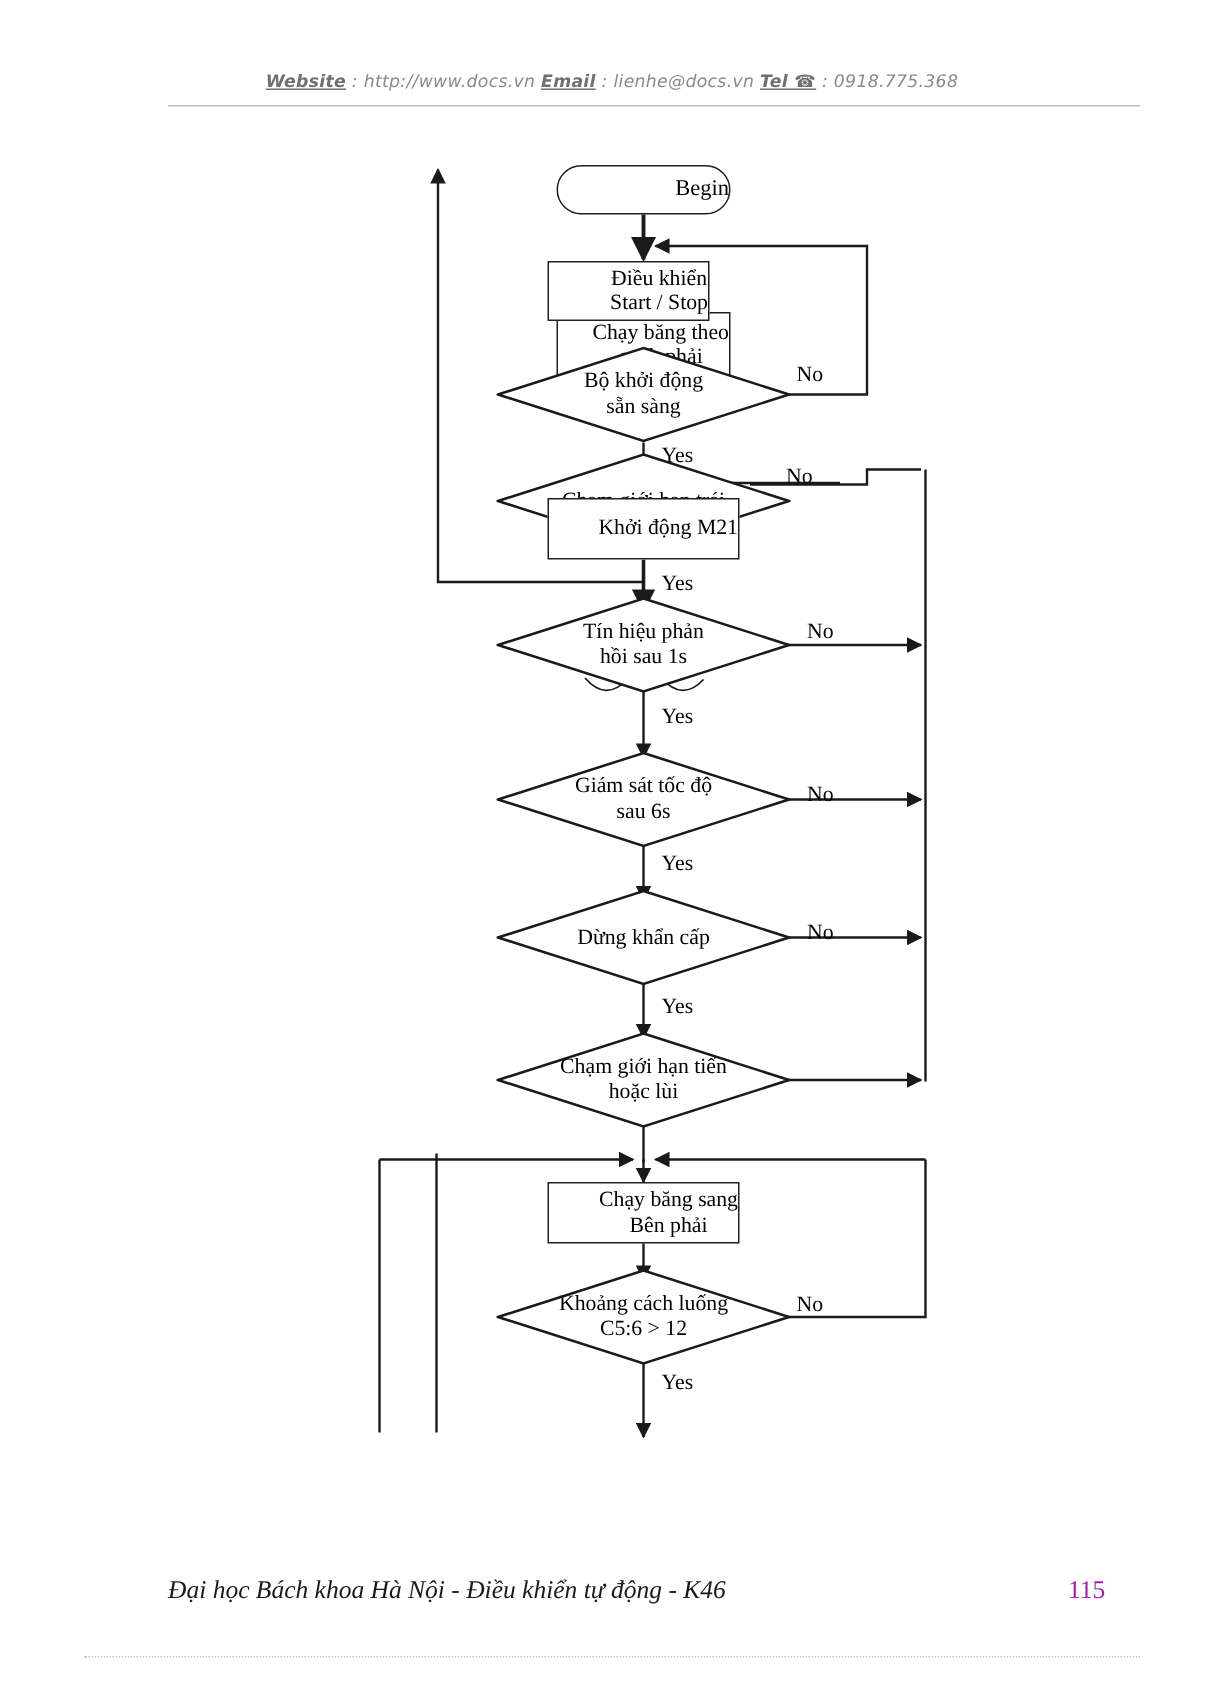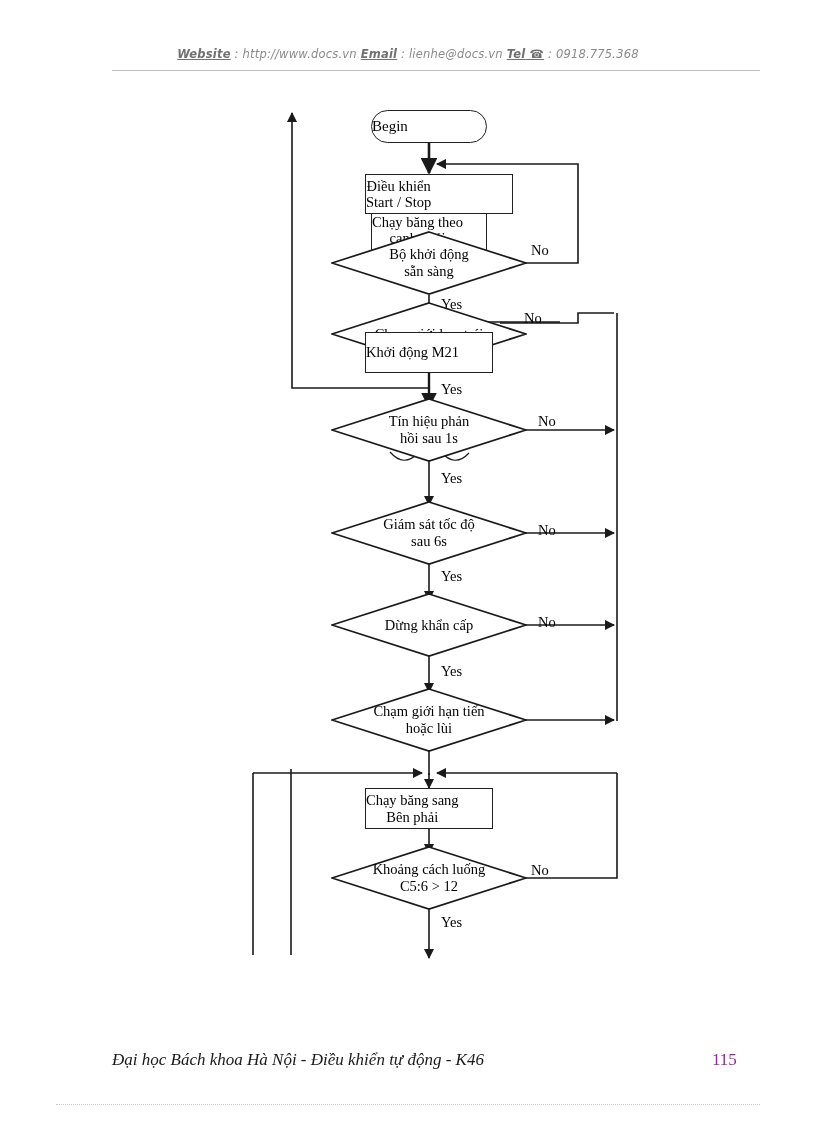--- a/index.html
+++ b/index.html
@@ -94,21 +94,21 @@
     z-index: 20;
     pointer-events: none;
   }
   .node {
     position: absolute;
     box-sizing: border-box;
     background: #ffffff;
     border: 1.3px solid #202020;
     display: flex;
     align-items: center;
-    justify-content: flex-start;
+    justify-content: flex-end;
     text-align: center;
     font-family: "Liberation Serif", serif;
     font-size: 14.5px;
     line-height: 1.12;
     color: #000000;
     pointer-events: auto;
   }
   .node.terminator {
     border-radius: 999px;
     font-size: 15px;
@@ -225,21 +225,21 @@
 
     <div class="node terminator" style="left:371px; top:110px; width:116px; height:33px;">
       <span>Begin</span>
     </div>
 
     <div class="node process" style="left:371px; top:208px; width:116px; height:44px; z-index:21;">
       <span style="white-space:pre-line;">Chạy băng theo
 cạnh phải</span>
     </div>
 
-    <div class="node process" style="left:365px; top:174px; width:148px; height:40px; z-index:23;">
+    <div class="node process" style="left:365px; top:174px; width:108px; height:40px; z-index:23;">
       <span style="white-space:pre-line;">Điều khiển
 Start / Stop</span>
     </div>
 
     <div class="decision" style="left:331px; top:231px; width:196px; height:64px; z-index:24;">
       <svg class="dia-shape" viewBox="0 0 196 64" preserveAspectRatio="none">
         <polygon points="98,1 195,32 98,63 1,32" fill="#ffffff" stroke="#1a1a1a" stroke-width="1.7"></polygon>
       </svg>
       <div class="dia-label" style="white-space:pre-line;">Bộ khởi động
 sẵn sàng</div>

